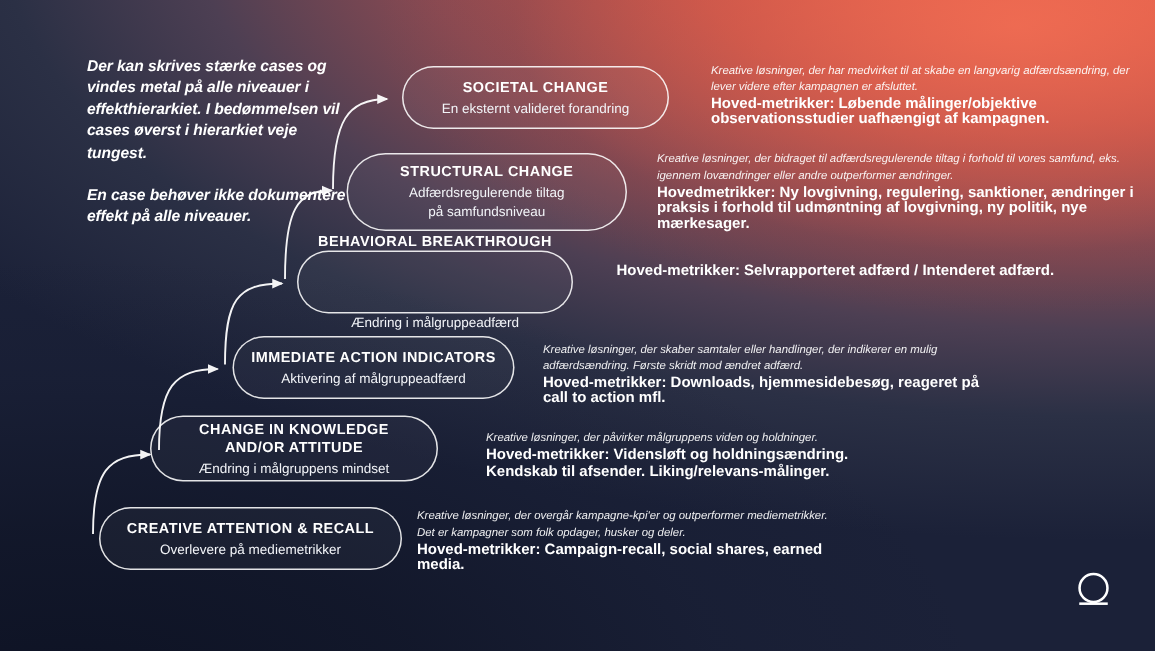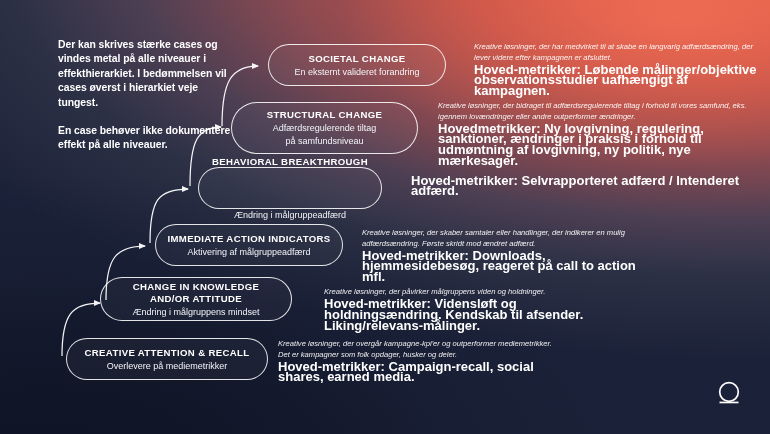--- a/index.html
+++ b/index.html
@@ -27,20 +27,21 @@
     pointer-events:none;
   }
   #layer{position:absolute;inset:0;z-index:3;}
 
   
   .intro{
     position:absolute;left:58px;top:38px;width:175px;
     color:#ffffff;font-weight:bold;
     font-size:10.4px;line-height:14.4px;
     letter-spacing:-.05px;
+    font-style:italic;
   }
   .intro p{margin:0;}
   .intro p + p{margin-top:14px;}
 
   
   .pill{
     position:absolute;
     border:1.3px solid rgba(255,255,255,.88);
     border-radius:100px;
     background:rgba(255,255,255,.035);
@@ -71,21 +72,21 @@
   #pill-creative   {left:66px; top:338px;width:202px;height:42px;}
 
   
   .desc{position:absolute;color:#ffffff;}
   .desc .it{
     font-style:italic;font-size:7.6px;line-height:10.6px;
     color:rgba(255,255,255,.93);
     margin:0;
   }
   .desc .mt{
-    font-weight:bold;font-size:13px;line-height:10.8px;
+    font-weight:bold;font-size:10px;line-height:10.8px;
     margin:1.5px 0 0 0;color:#ffffff;
   }
   #desc-societal   {left:474px;top:42px; width:284px;}
   #desc-structural {left:438px;top:101px;width:320px;}
   #desc-behavioral {left:411px;top:174px;width:330px;}
   #desc-immediate  {left:362px;top:228px;width:300px;}
   #desc-knowledge  {left:324px;top:287px;width:290px;}
   #desc-creative   {left:278px;top:339px;width:282px;}
 
   

